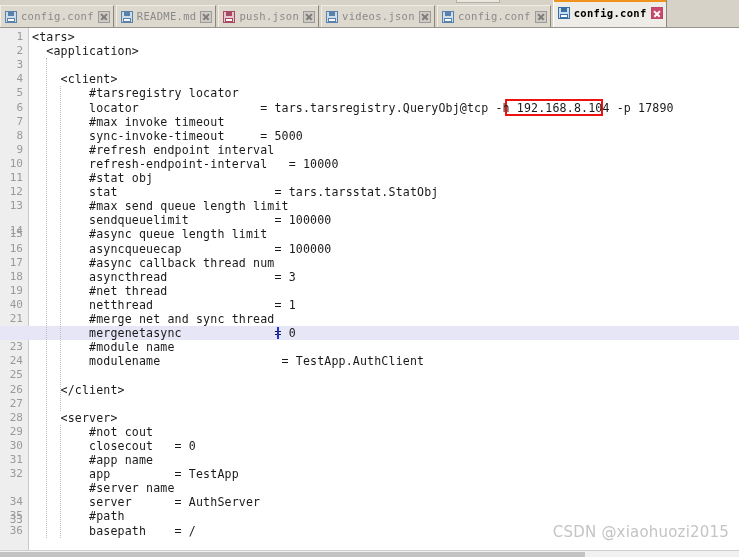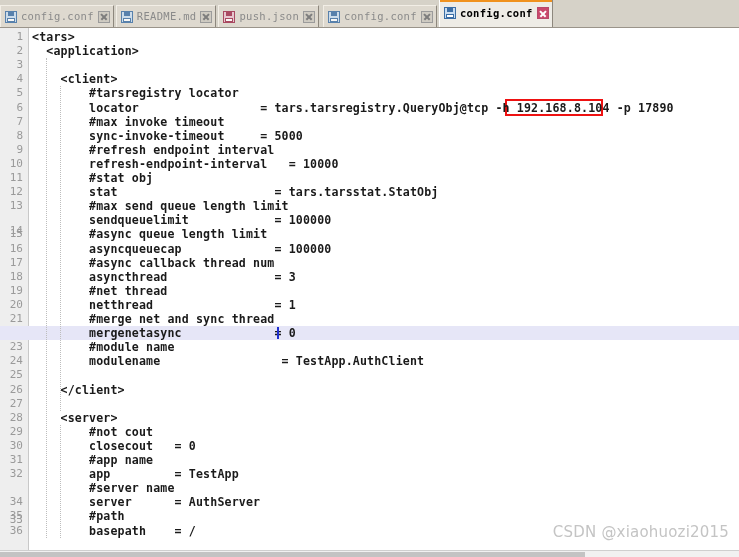--- a/index.html
+++ b/index.html
@@ -157,21 +157,20 @@
     line-height: 14.1px;
     color: #9a9a9a;
     user-select: none;
   }
   #code {
     position: absolute;
     top: 0; left: 30px;
     right: 0;
     height: 522px;
     overflow: hidden;
-    font-weight: bold;
   }
   .code-line {
     position: absolute;
     left: 0;
     width: 709px;
     height: 14.1px;
     line-height: 14.1px;
     white-space: pre;
     font-family: "DejaVu Sans Mono", "Liberation Mono", monospace;
     font-size: 11.6px;
@@ -270,20 +269,29 @@
       <div class="tab">
         <span class="save-icon dirty faded">
           <span class="body"></span>
           <span class="shutter"></span>
           <span class="label"></span>
         </span>
         <span class="tab-label">push.json</span>
         <span class="close-box"></span>
       </div>
       <span class="tab-sep"></span>
+      <div class="tab">
+        <span class="save-icon faded">
+          <span class="body"></span>
+          <span class="shutter"></span>
+          <span class="label"></span>
+        </span>
+        <span class="tab-label">videos.json</span>
+        <span class="close-box"></span>
+      </div>
       <span class="tab-sep"></span>
       <div class="tab">
         <span class="save-icon faded">
           <span class="body"></span>
           <span class="shutter"></span>
           <span class="label"></span>
         </span>
         <span class="tab-label">config.conf</span>
         <span class="close-box"></span>
       </div>
@@ -314,21 +322,21 @@
         <div class="ln" style="top: 128.9px; padding-left: 8px;">10</div>
         <div class="ln" style="top: 143px;">11</div>
         <div class="ln" style="top: 157.1px;">12</div>
         <div class="ln" style="top: 171.2px;">13</div>
         <div class="ln" style="top: 196px; margin-left: 18px;">14</div>
         <div class="ln" style="top: 199.4px;">15</div>
         <div class="ln" style="top: 213.5px;">16</div>
         <div class="ln" style="top: 227.6px;">17</div>
         <div class="ln" style="top: 241.7px;">18</div>
         <div class="ln" style="top: 255.8px;">19</div>
-        <div class="ln" style="top: 269.9px;">20</div>
+        <div class="ln" style="top: 269.9px;">40</div>
         <div class="ln" style="top: 284px;">21</div>
         <div class="ln" style="top: 298.1px;">22</div>
         <div class="ln" style="top: 312.2px;">23</div>
         <div class="ln" style="top: 326.3px;">24</div>
         <div class="ln" style="top: 340.4px;">25</div>
         <div class="ln" style="top: 354.5px;">26</div>
         <div class="ln" style="top: 368.6px;">27</div>
         <div class="ln" style="top: 382.7px;">28</div>
         <div class="ln" style="top: 396.8px;">29</div>
         <div class="ln" style="top: 410.9px;">30</div>

